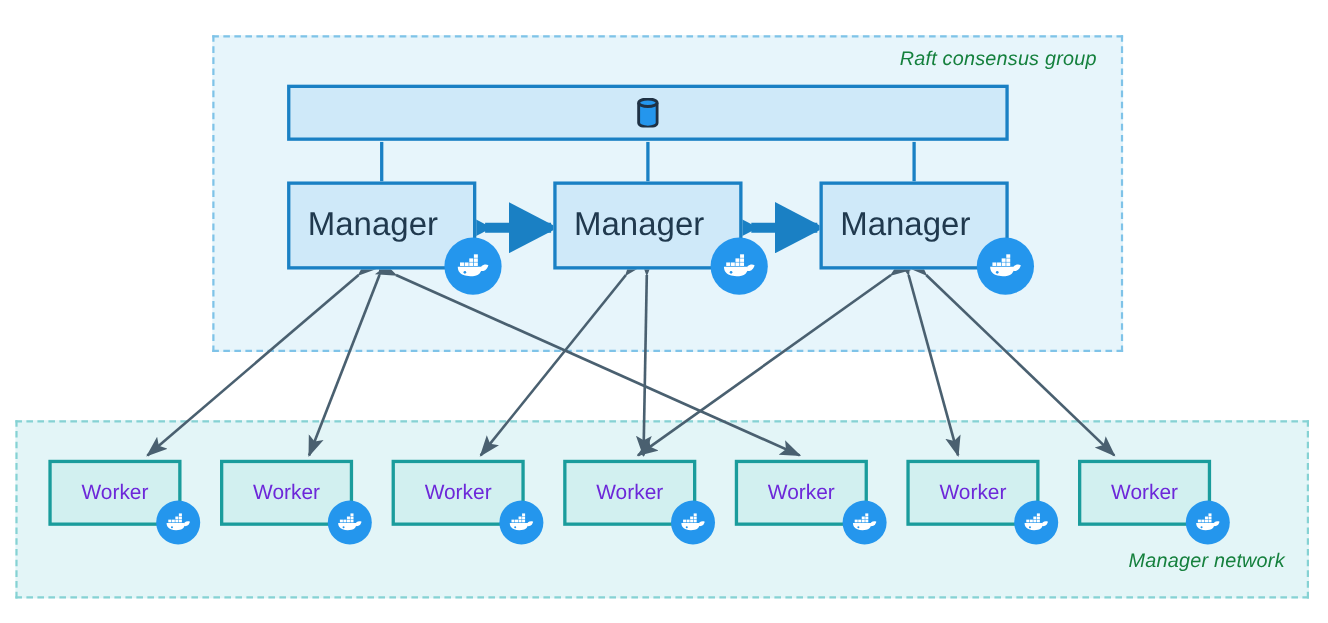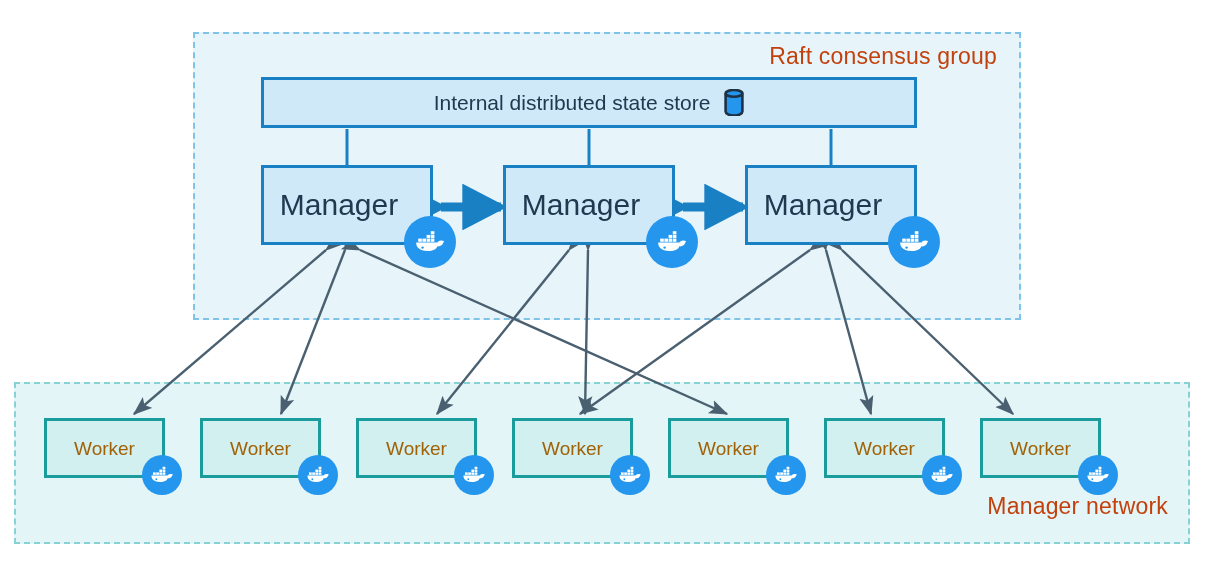--- a/index.html
+++ b/index.html
@@ -10,22 +10,22 @@
 
   svg#canvas{position:absolute;left:0;top:0;width:1207px;height:566px;}
 
   
   .group-box{position:absolute;box-sizing:border-box;}
   #raft-group{left:193px;top:32px;width:828px;height:288px;
       background:#e7f5fb;border:2px dashed #7fc3e8;}
   #gossip-group{left:14px;top:382px;width:1176px;height:162px;
       background:#e3f5f7;border:2px dashed #86d2d4;}
 
-  .group-label{position:absolute;color:#c2410c;font-size:23px;
-      white-space:nowrap;letter-spacing:.2px;}
+  .group-label{position:absolute;color:#15803d;font-size:18px;
+      white-space:nowrap;letter-spacing:.2px;font-style:italic;}
   #raft-label{right:22px;top:9px;}
   #gossip-label{right:20px;bottom:22px;}
 
   
   #state-store{position:absolute;left:261px;top:77px;width:656px;height:51px;
       box-sizing:border-box;background:#cfe9f9;border:3px solid #1a80c4;
       display:flex;align-items:center;justify-content:center;gap:14px;}
   #state-store .label{color:#20394e;font-size:21px;white-space:nowrap;}
 
   .db-icon{width:20px;height:27px;position:relative;display:inline-block;}
@@ -38,21 +38,21 @@
       transform:translateY(-50%);text-align:center;color:#20394e;
       font-size:30px;line-height:1;}
   #manager-0{left:261px;top:165px;}
   #manager-1{left:503px;top:165px;}
   #manager-2{left:745px;top:165px;}
 
   
   .worker{position:absolute;width:121px;height:60px;box-sizing:border-box;
       background:#d2f0f0;border:3px solid #1a9c9c;top:418px;}
   .worker .label{position:absolute;left:0;right:0;top:50%;
-      transform:translateY(-50%);text-align:center;color:#a16207;
+      transform:translateY(-50%);text-align:center;color:#6d28d9;
       font-size:19px;line-height:1;}
 
   
   .whale{position:absolute;border-radius:50%;background:#2496ed;
       display:flex;align-items:center;justify-content:center;}
   .whale svg{display:block;}
   .manager .whale{width:52px;height:52px;right:-26px;bottom:-26px;}
   .worker  .whale{width:40px;height:40px;right:-20px;bottom:-20px;}
 </style>
 </head>
@@ -95,21 +95,20 @@
       <path d="M360,250 L727,414"></path>
       <path d="M569,250 L437,414"></path>
       <path d="M588,250 L585,414"></path>
       <path d="M810,250 L580,414"></path>
       <path d="M826,250 L871,414"></path>
       <path d="M842,250 L1013,414"></path>
     </g>
   </svg>
 
   <div id="state-store">
-    <span class="label">Internal distributed state store</span>
     <span class="db-icon">
       <svg width="20" height="27" viewBox="0 0 20 27" xmlns="http://www.w3.org/2000/svg">
         <path d="M1.6,4.4 h16.8 v18.2 a8.4,4 0 0 1 -16.8,0 z" fill="#2496ed"></path>
         <ellipse cx="10" cy="4.4" rx="8.4" ry="3.4" fill="#2496ed"></ellipse>
         <path d="M1.6,4.4 v18.2 a8.4,4 0 0 0 16.8,0 V4.4" fill="none" stroke="#1f3144" stroke-width="2.6"></path>
         <ellipse cx="10" cy="4.4" rx="8.4" ry="3.4" fill="none" stroke="#1f3144" stroke-width="2.6"></ellipse>
       </svg>
     </span>
   </div>
 

